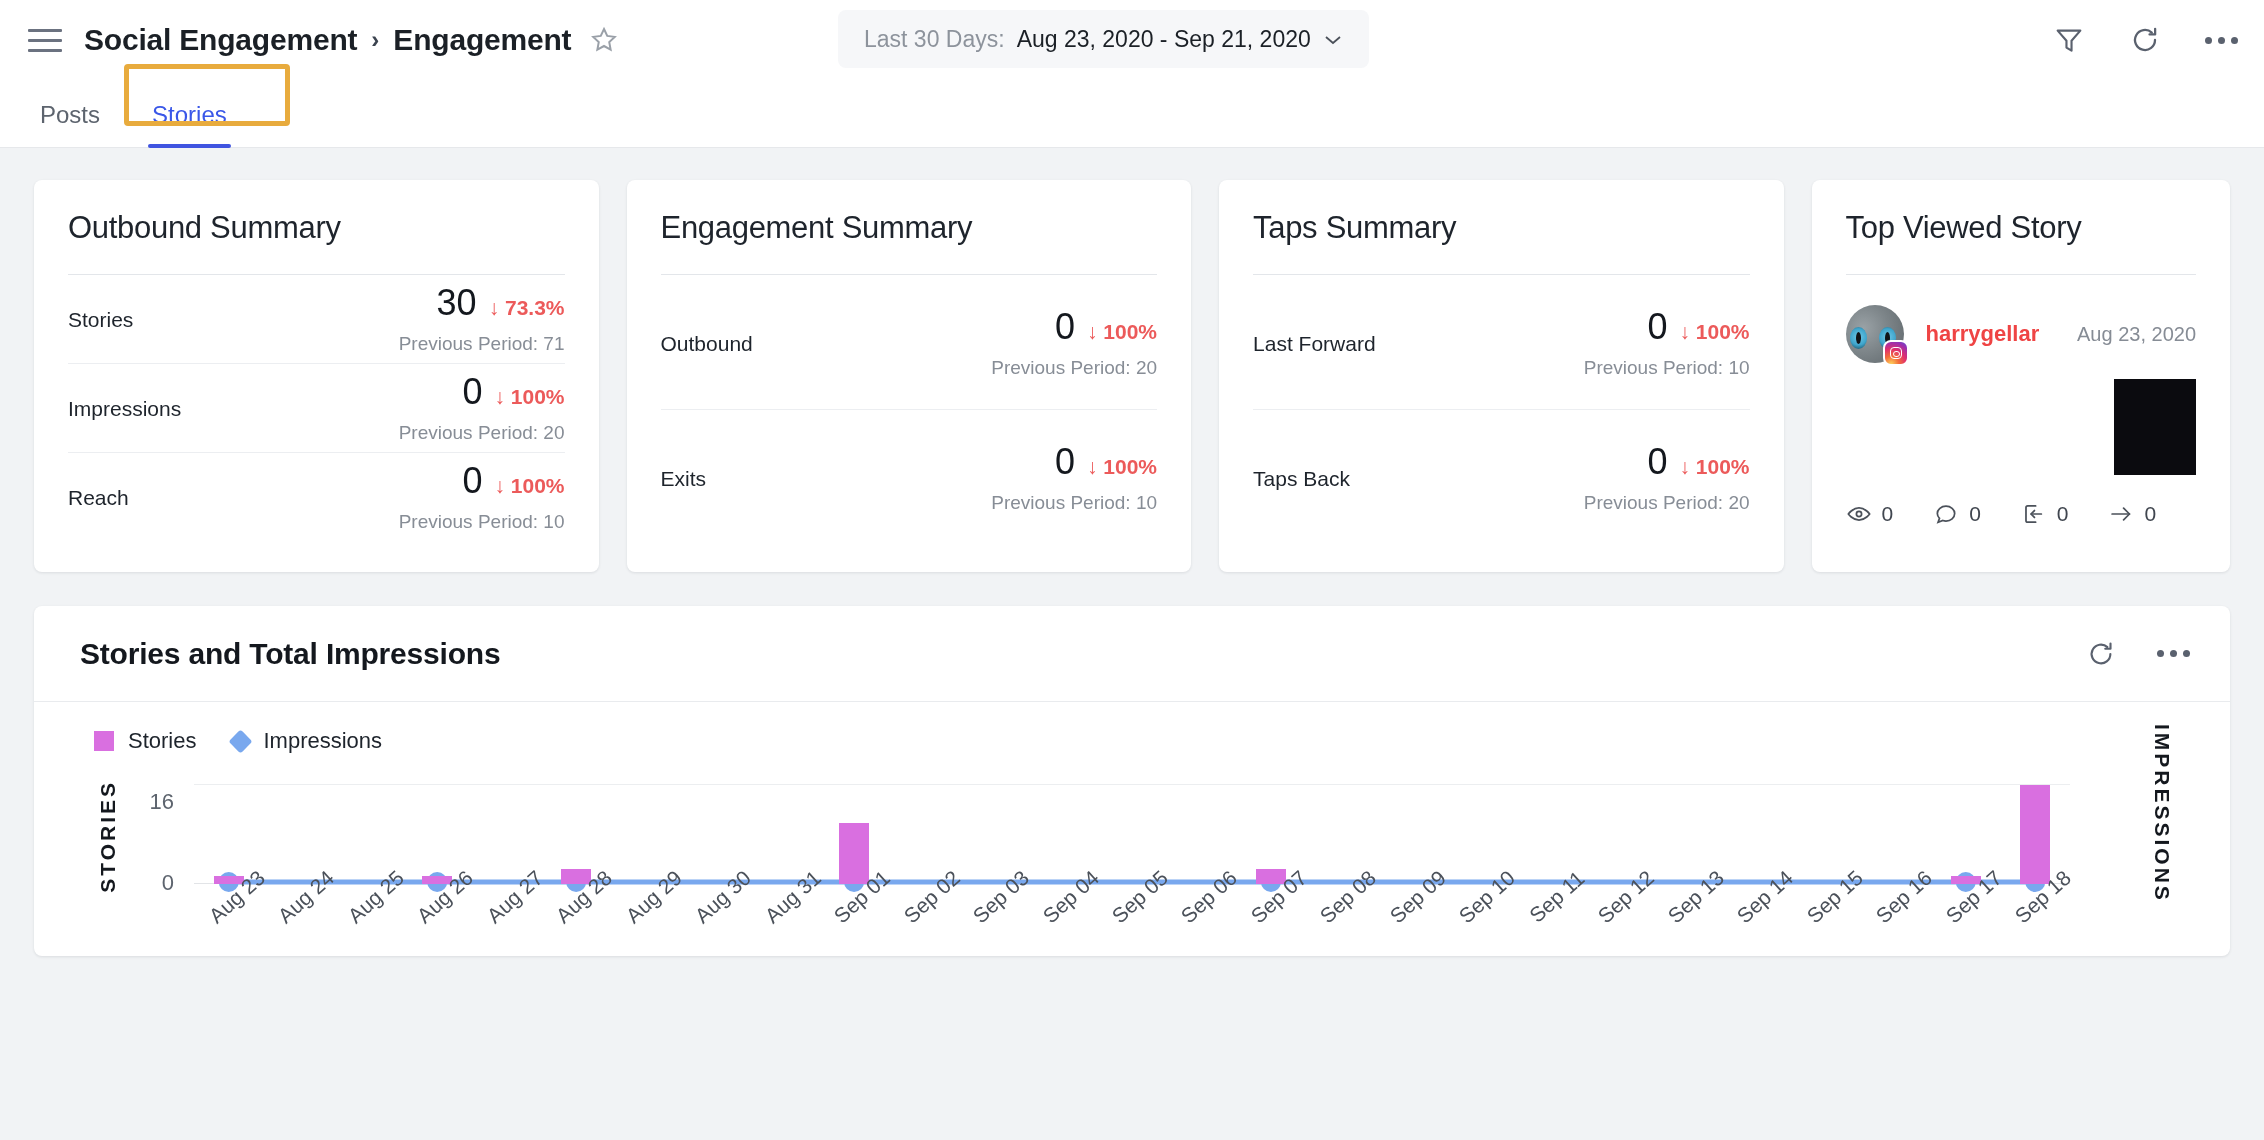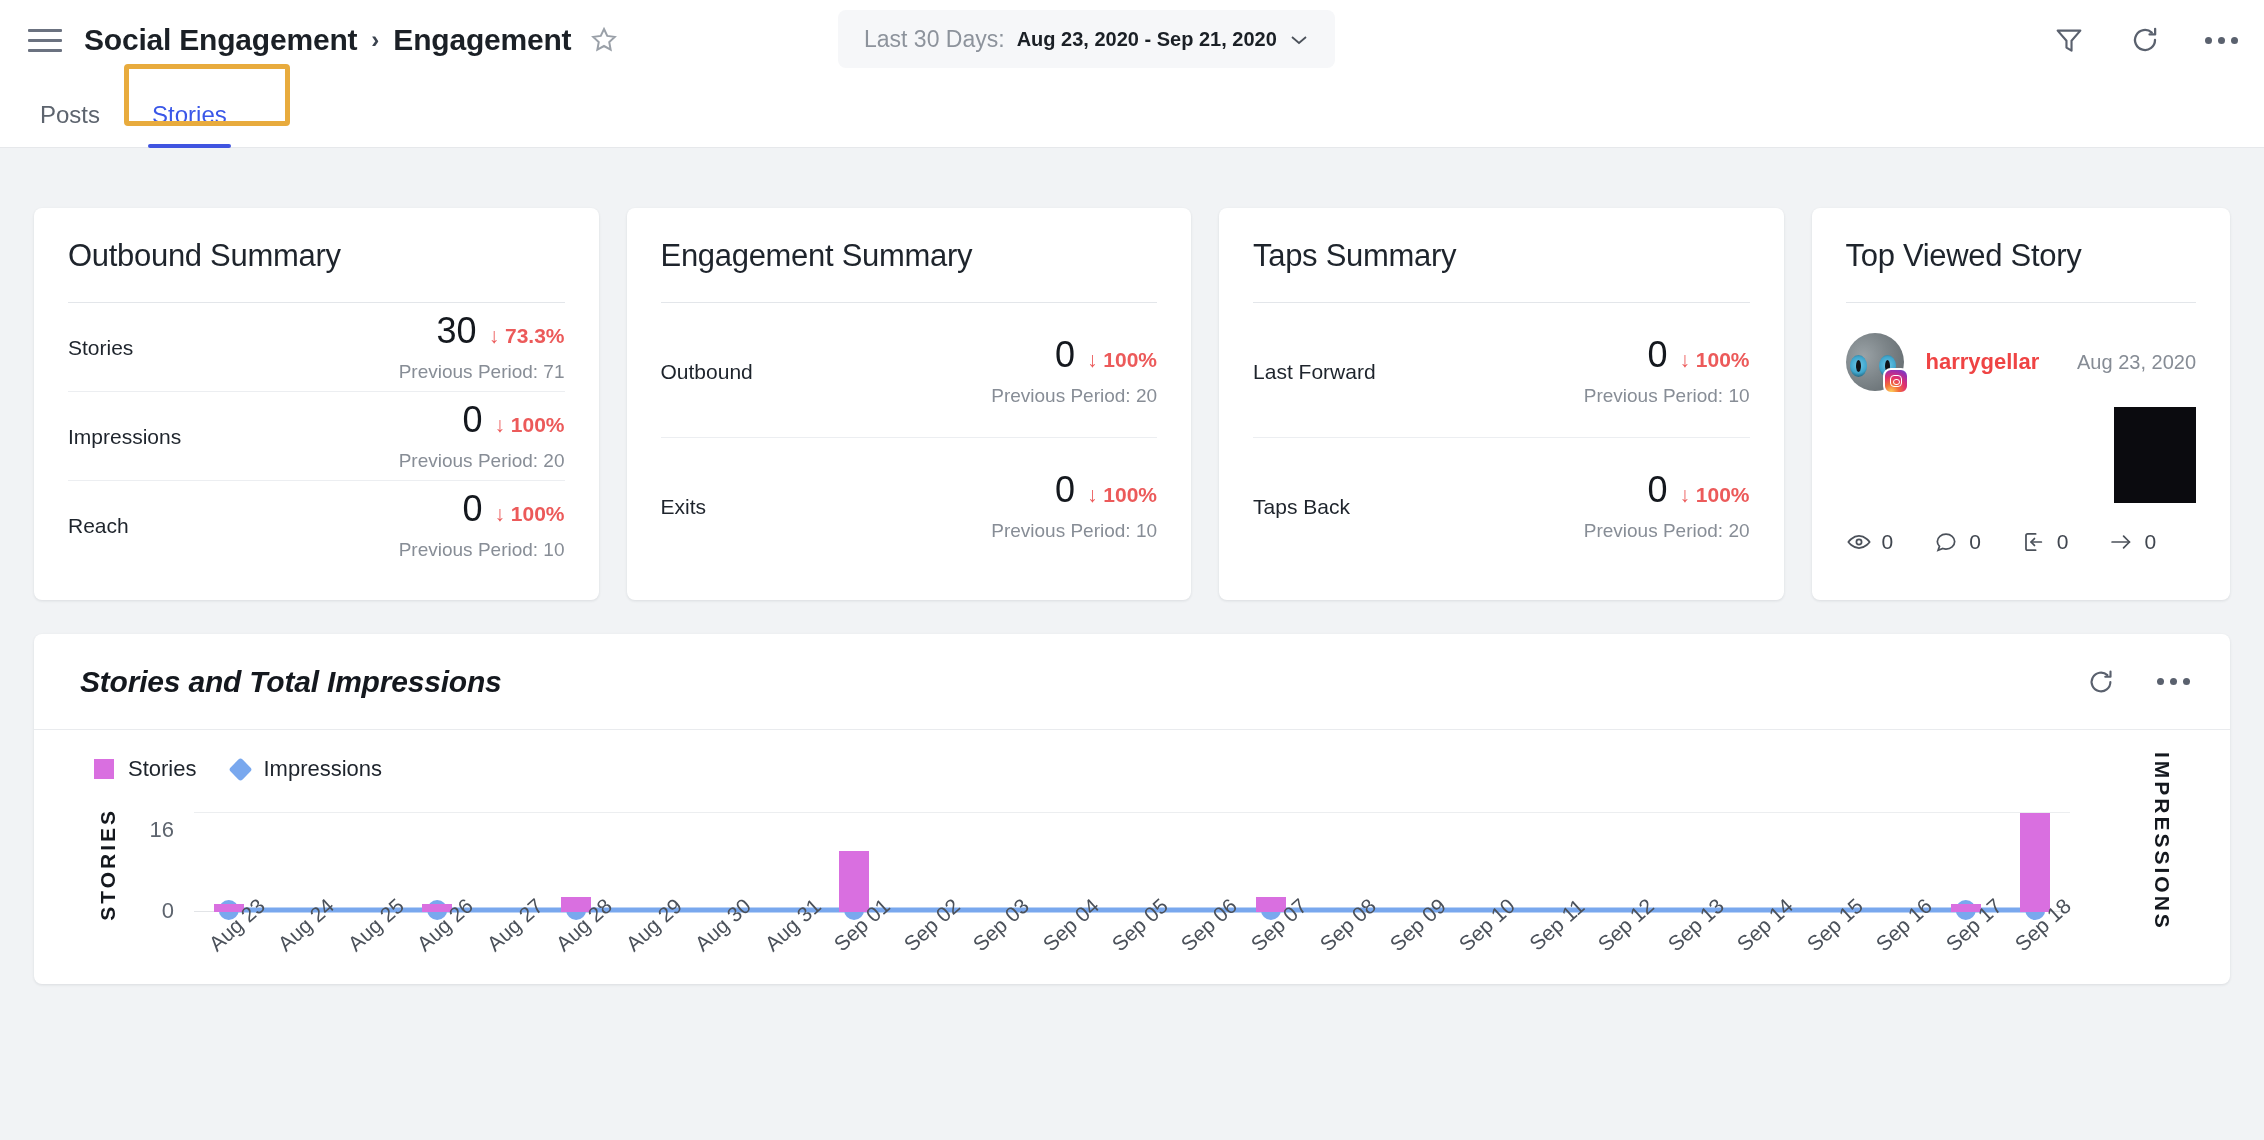--- a/index.html
+++ b/index.html
@@ -26,42 +26,42 @@
   .bc-item { font-size: 30px; font-weight: 700; color: #1b2026; letter-spacing: -0.2px; }
   .bc-sep { font-size: 24px; color: #3c4450; font-weight: 600; }
   .star-icon { margin-left: 18px; width: 30px; height: 30px; display:block; }
   .date-picker {
     position: absolute; left: 838px; top: 10px;
     height: 58px; background: #f6f7f9; border-radius: 8px;
     display: flex; align-items: center; gap: 12px;
     padding: 0 26px; cursor: pointer;
   }
   .dp-label { font-size: 23px; color: #8d939c; }
-  .dp-value { font-size: 20px; color: #1b2026; font-weight: 700; }
+  .dp-value { font-size: 23px; color: #1b2026; font-weight: 400; }
   .chev { width: 20px; height: 12px; }
   .topbar-actions { position: absolute; right: 26px; top: 0; height: 80px;
     display: flex; align-items: center; gap: 42px; }
   .ic-btn { width: 34px; height: 34px; cursor: pointer; display:flex; align-items:center; justify-content:center; }
   .dots { display: flex; gap: 6px; align-items: center; }
   .dots i { width: 7px; height: 7px; border-radius: 50%; background: #5a616e; display:block; }
 
   
   .tabbar { height: 68px; background: #ffffff; display: flex; align-items: flex-end;
     padding-left: 14px; position: relative; border-bottom: 1px solid #e6e8eb; }
   .tab { font-size: 24px; color: #5d646e; padding: 0 26px 18px 26px; cursor: pointer; position: relative; }
   .tab.active { color: #3a57e8; }
   .tab.active::after { content:""; position: absolute; left: 22px; right: 22px; bottom: -1px;
     height: 4px; background: #4054e0; border-radius: 2px; }
   .tab-highlight { position: absolute; left: 124px; top: -16px; width: 166px; height: 62px;
     border: 5px solid #e8ab3d; border-radius: 4px; pointer-events: none; }
 
   
   .cards-row { display: flex; gap: 28px; padding: 32px 34px 0 34px; }
   .card { background: #ffffff; border-radius: 8px; box-shadow: 0 1px 3px rgba(20,25,35,.10);
-    padding: 30px 34px 28px 34px; position: relative; margin-top: 28px; }
+    padding: 30px 34px 28px 34px; position: relative; }
   .card-title { font-size: 31px; font-weight: 400; color: #1e242c; letter-spacing: -0.3px; }
   .card-rule { height: 1px; background: #e3e6ea; margin-top: 28px; }
   .metric { display: flex; align-items: center; justify-content: space-between; }
   .metric-label { font-size: 21px; color: #1e242c; }
   .metric-right { text-align: right; }
   .metric-top { display: flex; align-items: baseline; justify-content: flex-end; gap: 12px; }
   .metric-value { font-size: 36px; color: #14181e; font-weight: 400; line-height: 1; }
   .metric-delta { font-size: 21px; color: #ec5a5a; font-weight: 700; white-space: nowrap; }
   .metric-prev { font-size: 19px; color: #878d96; margin-top: 12px; }
   .metric-divider { height: 1px; background: #eceef1; }
@@ -97,21 +97,21 @@
   .thumb { width: 82px; height: 96px; background: #0b0b0f; margin: 16px 0 0 auto; }
   .tvs-stats { display: flex; align-items: center; gap: 0; margin-top: 26px; }
   .stat { display: flex; align-items: center; gap: 10px; width: 25%; }
   .stat span { font-size: 21px; color: #40464f; }
 
   
   .chart-panel { background: #ffffff; border-radius: 8px; box-shadow: 0 1px 3px rgba(20,25,35,.10);
     margin: 34px 34px 0 34px; height: 350px; position: relative; overflow: hidden; }
   .chart-head { height: 96px; display: flex; align-items: center; padding: 0 40px 0 46px;
     border-bottom: 1px solid #e9ebee; }
-  .chart-title { font-size: 30px; font-weight: 700; color: #14181e; letter-spacing: -0.2px; font-style: italic; }
+  .chart-title { font-size: 30px; font-weight: 700; color: #14181e; letter-spacing: -0.2px; }
   .chart-head-actions { margin-left: auto; display: flex; align-items: center; gap: 38px; }
   .legend { display: flex; align-items: center; gap: 36px; padding: 26px 0 0 60px; }
   .legend-item { display: flex; align-items: center; gap: 14px; cursor: pointer; }
   .lg-square { width: 20px; height: 20px; background: #d96fe0; }
   .lg-diamond { width: 17px; height: 17px; background: #79a8ee; transform: rotate(45deg); border-radius: 3px; }
   .legend-item span { font-size: 22px; color: #1e242c; }
 
   .plot-wrap { position: relative; height: 210px; margin-top: 8px; }
   .axis-y-title { position: absolute; left: 62px; top: 18px; font-size: 21px; letter-spacing: 3px;
     font-weight: 700; color: #14181e; writing-mode: vertical-rl; transform: rotate(180deg); }

